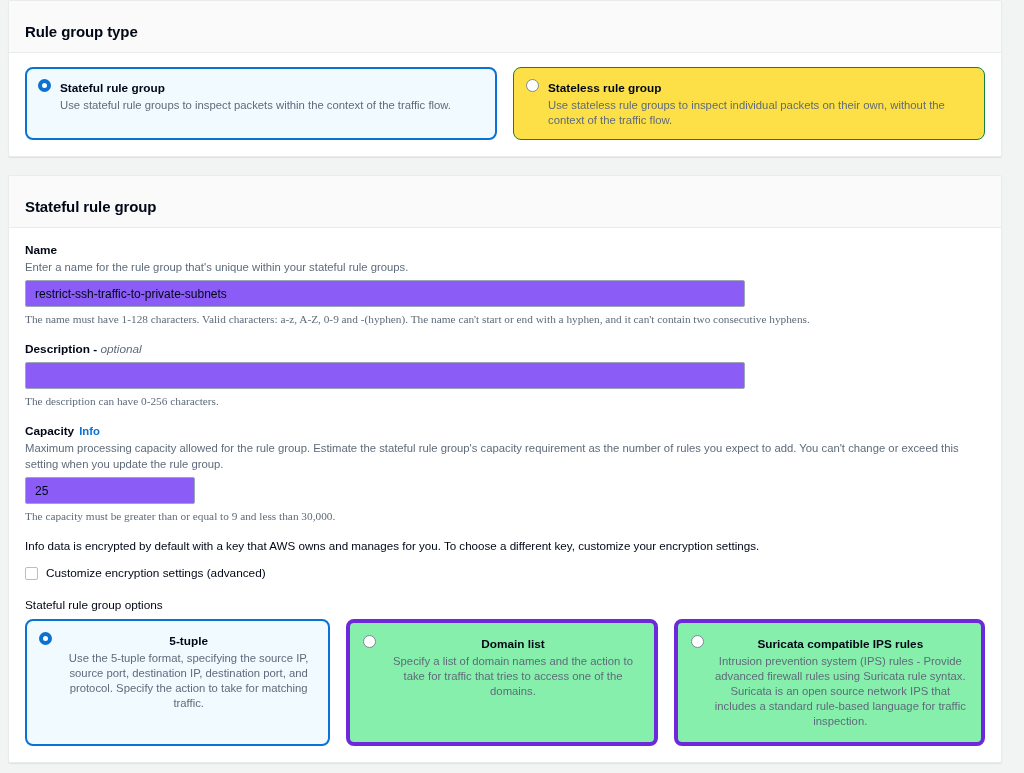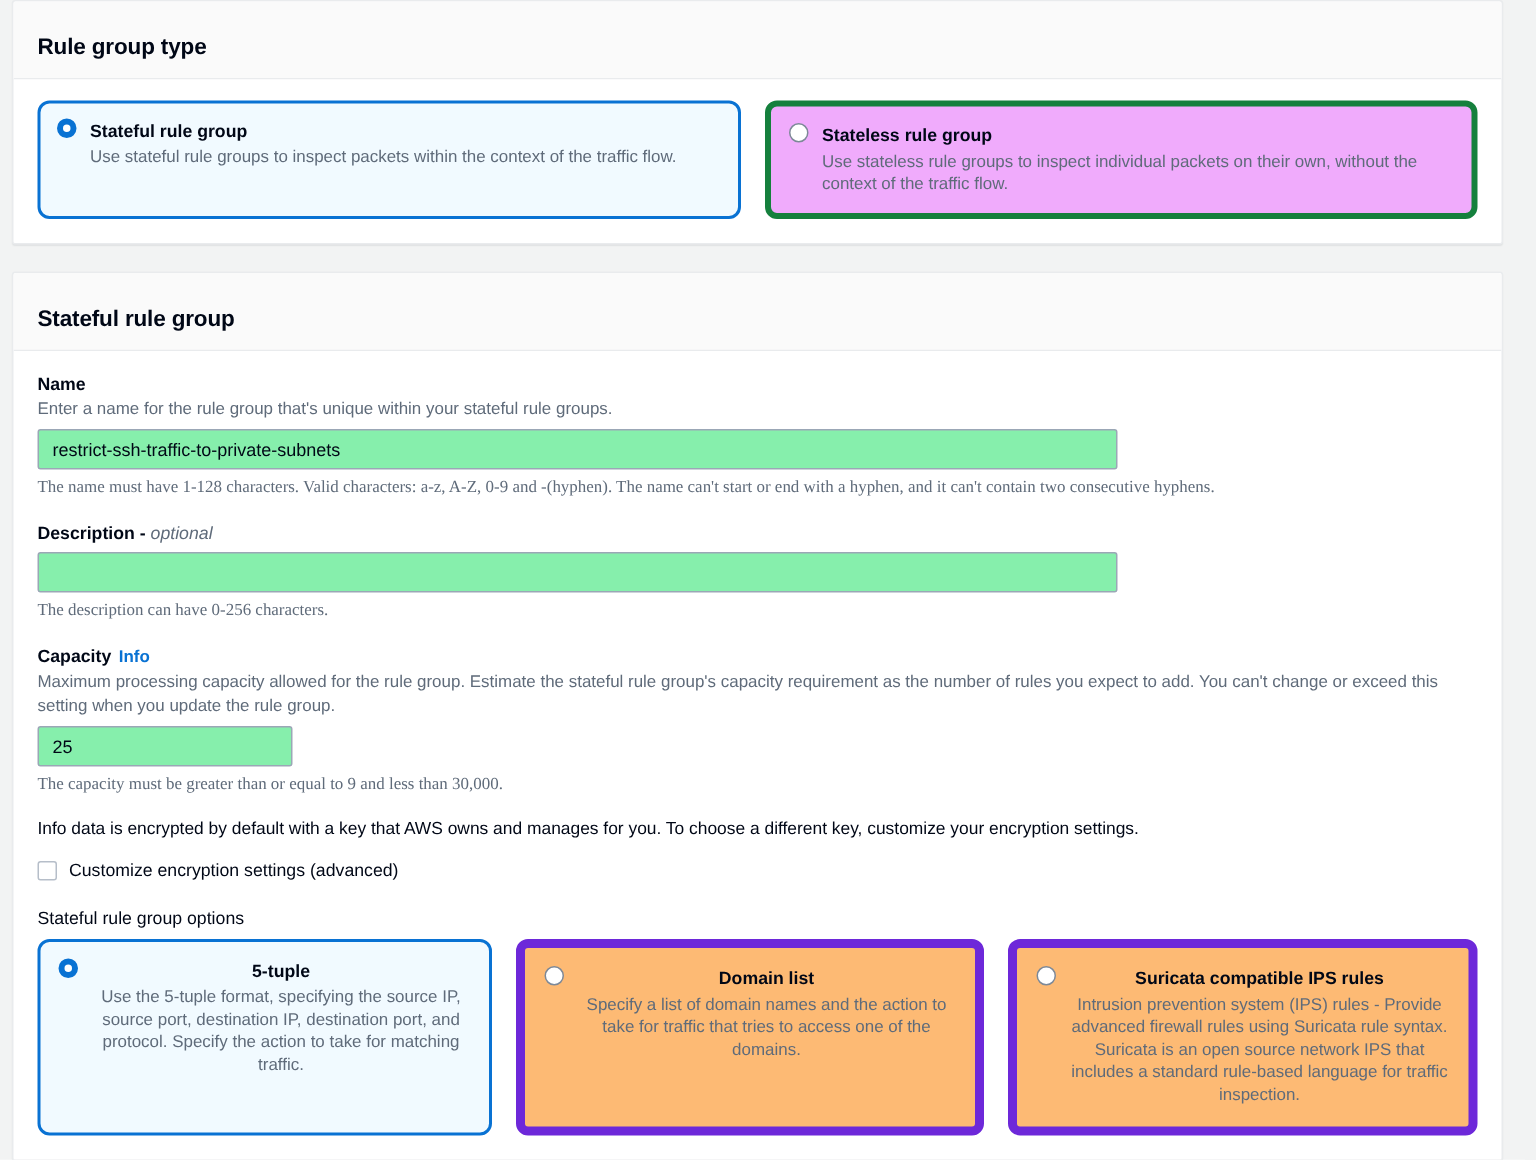--- a/index.html
+++ b/index.html
@@ -35,23 +35,23 @@
     letter-spacing: -0.1px;
     color: #000716;
     line-height: 18px;
   }
   .panel-body { padding: 14px 16px 16px 16px; }
 
   
   .type-row { display: flex; gap: 16px; padding: 14px 16px 16px 16px; }
   .tile {
     flex: 1 1 0;
-    border: 4px solid #15803d;
+    border: 1px solid #15803d;
     border-radius: 8px;
-    background: #f0abfc;
+    background: #fde047;
     padding: 10px 12px 11px 12px;
     display: flex;
     align-items: flex-start;
     gap: 9px;
     cursor: pointer;
   }
   .tile.selected {
     border: 2px solid #0972d3;
     background: #f1faff;
     padding: 9px 11px 10px 11px;
@@ -124,21 +124,21 @@
     line-height: 16px;
     margin-top: 4px;
     font-family: Liberation Serif, serif;
   }
   .input {
     display: block;
     height: 27px;
     margin-top: 5px;
     border: 1px solid #9ba7b6;
     border-radius: 2px;
-    background: #86efac;
+    background: #8b5cf6;
     font-family: "Liberation Sans", sans-serif;
     font-size: 12px;
     color: #000716;
     padding: 0 9px;
     outline: none;
   }
   .input.w-name { width: 720px; }
   .input.w-capacity { width: 170px; }
 
   .encrypt-note {
@@ -162,23 +162,23 @@
     font-weight: normal;
     color: #000716;
     line-height: 16px;
     margin-bottom: 6px;
   }
 
   
   .opt-row { display: flex; gap: 16px; text-align: center; }
   .opt-card {
     flex: 1 1 0;
-    border: 6px solid #6d28d9;
+    border: 4px solid #6d28d9;
     border-radius: 8px;
-    background: #fdba74;
+    background: #86efac;
     padding: 11px 13px 13px 13px;
     display: flex;
     align-items: flex-start;
     gap: 9px;
     min-height: 86px;
     cursor: pointer;
   }
   .opt-card.selected {
     border: 2px solid #0972d3;
     background: #f1faff;

